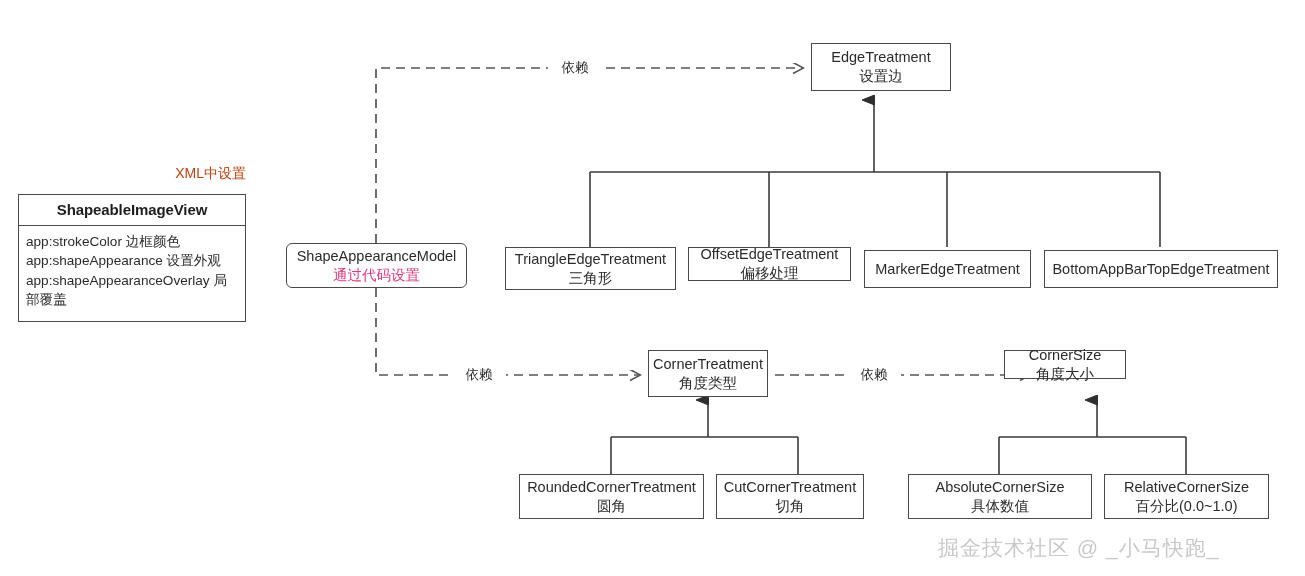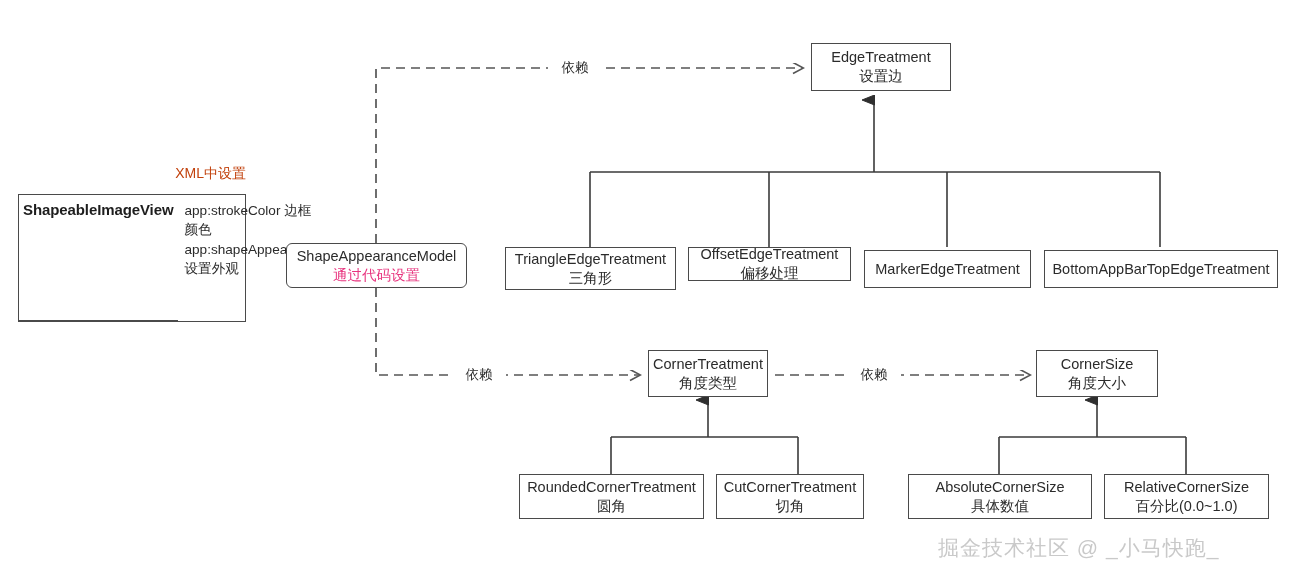--- a/index.html
+++ b/index.html
@@ -51,21 +51,21 @@
   .node.accent-sub .title-cn {
     color: #e8357f;
   }
   
   .class-card {
     position: absolute;
     box-sizing: border-box;
     border: 1.6px solid #4a4a4a;
     background: #ffffff;
     display: flex;
-    flex-direction: row;
+    flex-direction: column;
     padding: 0;
   }
   .class-card .card-header {
     text-align: center;
     font-weight: bold;
     font-size: 15px;
     padding: 6px 4px 7px 4px;
     border-bottom: 1.6px solid #4a4a4a;
     color: #1d1d1d;
     letter-spacing: -0.1px;
@@ -157,20 +157,21 @@
     </g>
   </svg>
 
   <div class="caption-pink" style="left:18px; top:165px; width:228px;">XML中设置</div>
 
   <div class="class-card" style="left:18px; top:194px; width:228px; height:128px;">
     <div class="card-header">ShapeableImageView</div>
     <div class="card-body">
       <span class="card-line">app:strokeColor 边框颜色</span>
       <span class="card-line">app:shapeAppearance 设置外观</span>
+      <span class="card-line">app:shapeAppearanceOverlay 局部覆盖</span>
     </div>
   </div>
 
   <div class="node accent-sub" style="left:286px; top:243px; width:181px; height:45px;border-radius:6px;">
     <span class="title-en">ShapeAppearanceModel</span>
     <span class="title-cn">通过代码设置</span>
   </div>
 
   <div class="node" style="left:811px; top:43px; width:140px; height:48px;">
     <span class="title-en">EdgeTreatment</span>
@@ -193,21 +194,21 @@
 
   <div class="node" style="left:1044px; top:250px; width:234px; height:38px;">
     <span class="title-en">BottomAppBarTopEdgeTreatment</span>
   </div>
 
   <div class="node" style="left:648px; top:350px; width:120px; height:47px;">
     <span class="title-en">CornerTreatment</span>
     <span class="title-cn">角度类型</span>
   </div>
 
-  <div class="node" style="left:1036px; top:350px; width:122px; height:47px;">
+  <div class="node" style="left:1004px; top:350px; width:122px; height:29px;">
     <span class="title-en">CornerSize</span>
     <span class="title-cn">角度大小</span>
   </div>
 
   <div class="node" style="left:519px; top:474px; width:185px; height:45px;">
     <span class="title-en">RoundedCornerTreatment</span>
     <span class="title-cn">圆角</span>
   </div>
 
   <div class="node" style="left:716px; top:474px; width:148px; height:45px;text-align:right;">

